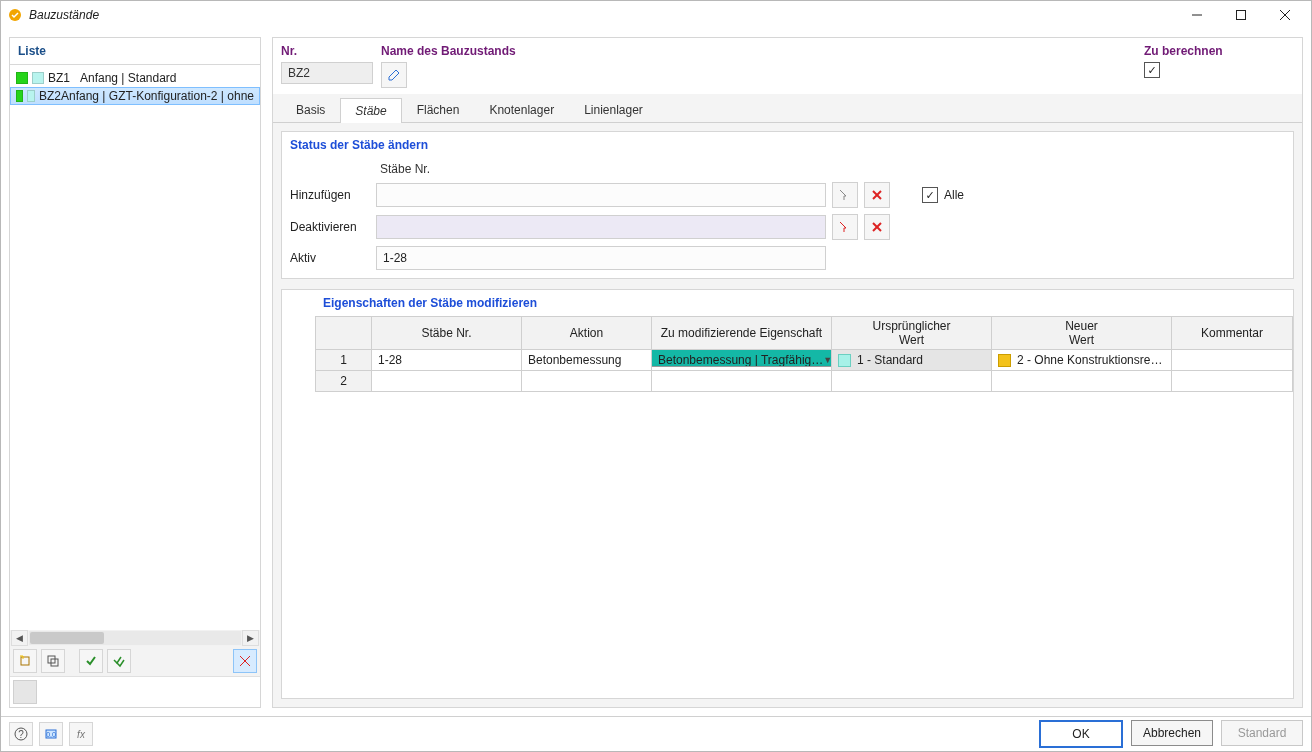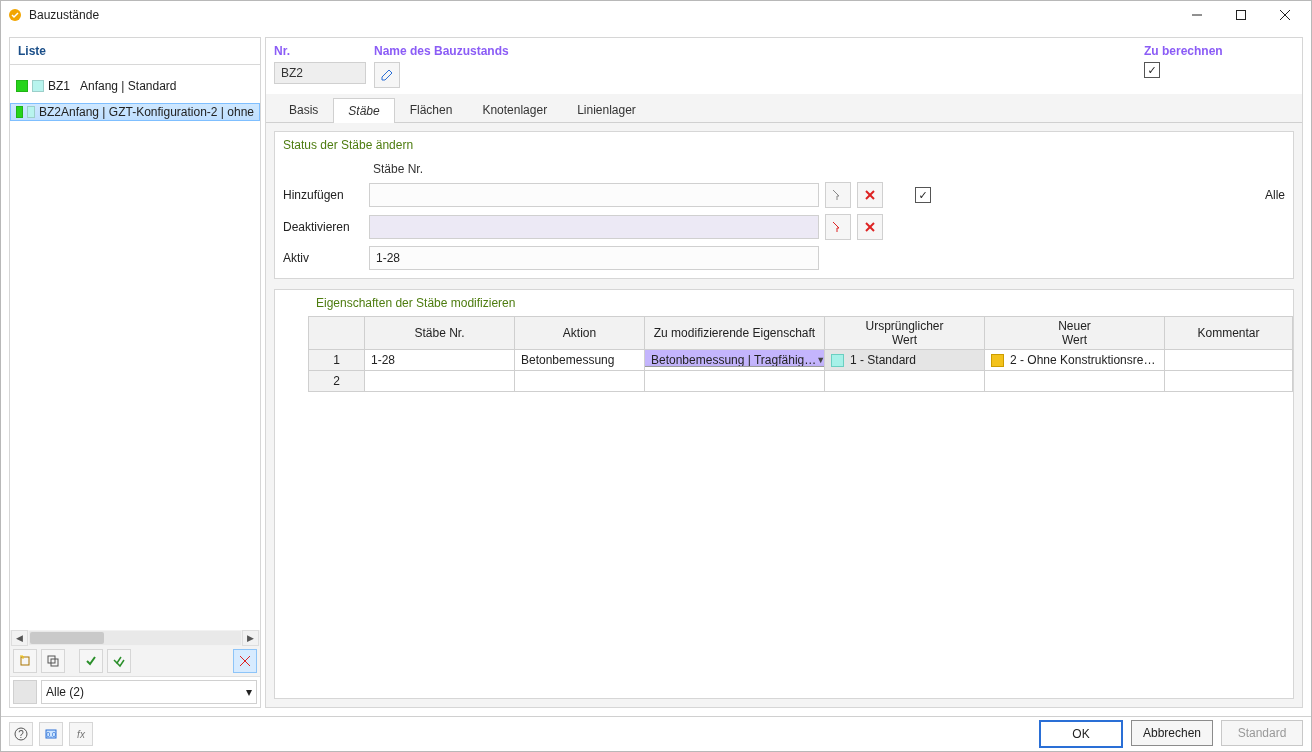--- a/index.html
+++ b/index.html
@@ -22,39 +22,39 @@
   height: 28px;
   display: flex; align-items: center;
   padding: 0 4px 0 6px;
   background: #fff;
 }
 .titlebar .icon {
   width: 16px; height: 16px;
   margin-right: 6px;
   display: inline-flex; align-items: center; justify-content: center;
 }
-.titlebar .title { flex: 0 0 auto; }
+.titlebar .title { flex: 0 0 auto; font-style: italic; }
 .titlebar .spacer { flex: 1; }
 .titlebar .winbtn {
   width: 44px; height: 28px;
   display: flex; align-items: center; justify-content: center;
   color: #222;
 }
 
 .client {
   flex: 1;
   display: flex;
   flex-direction: column;
   min-height: 0;
 }
 .topzone {
   flex: 1;
   display: flex;
   min-height: 0;
-  gap: 4px;
+  gap: 11px;
   padding: 8px;
   background: #fff;
 }
 
 
 .sidebar-panel {
   width: 252px;
   display: flex;
   flex-direction: column;
   border: 1px solid #d6d6d6;
@@ -71,21 +71,20 @@
   flex: 1;
   padding: 4px 0;
   overflow: hidden;
 }
 .tree-row {
   display: flex; align-items: center;
   height: 18px;
   padding: 0 6px 0 6px;
   white-space: nowrap;
   overflow: hidden;
-  margin-top: 8px;
 }
 .tree-row .swatch {
   width: 10px; height: 10px;
   margin-right: 4px;
   border: 1px solid rgba(0,0,0,0.15);
 }
 .tree-row .swatch.green { background: #26d41a; }
 .tree-row .swatch.cyan { background: #b8f4ee; }
 .tree-row .code { width: 32px; }
 .tree-row.selected {
@@ -166,21 +165,21 @@
   padding: 6px 8px 0 8px;
   background:#fff;
 }
 .block {
   background:#fff;
 }
 .block.nr { width: 92px; }
 .block.name { flex: 1; }
 .block.calc { width: 150px; }
 .block .lbl {
-  color:#8b5cf6; font-weight:600; padding: 0 0 4px 0;
+  color:#701a75; font-weight:600; padding: 0 0 4px 0;
 }
 .block .ctrl {
   display:flex; align-items:center; gap:4px;
   padding-bottom:6px;
 }
 .text-input {
   height: 22px;
   background:#eee;
   border:1px solid #d0d0d0;
   padding: 0 6px;
@@ -235,22 +234,22 @@
   gap:10px;
   background:#f4f4f4;
 }
 
 .section {
   background:#fff;
   border:1px solid #d6d6d6;
 }
 .section-title {
   padding:6px 8px;
-  color:#4d7c0f;
-  font-weight:400;
+  color:#1d4ed8;
+  font-weight:700;
 }
 .section-body {
   padding:4px 8px 8px 8px;
 }
 
 .status-grid {
   display:grid;
   grid-template-columns: 80px 450px 26px 26px 20px auto;
   row-gap:6px;
   column-gap:6px;
@@ -265,21 +264,21 @@
   display:flex;align-items:center;
 }
 .field-input.lavender { background:#ece9f5; }
 .small-icon-btn {
   width:24px;height:24px;
   border:1px solid #d0d0d0;
   background:#f6f6f6;
   display:flex;align-items:center;justify-content:center;
 }
 .small-icon-btn.red svg line { stroke:#d22; stroke-width:2; }
-.ck-lbl { display:flex; align-items:center; gap:6px;justify-content:space-between; }
+.ck-lbl { display:flex; align-items:center; gap:6px; }
 
 .mod-table {
   border-collapse:collapse;
   width:100%;
   table-layout:fixed;
   background:#fff;
 }
 .mod-table th, .mod-table td {
   border:1px solid #cfcfcf;
   padding:2px 6px;
@@ -291,21 +290,21 @@
 }
 .mod-table th {
   background:#f2f2f2;
   text-align:center;
   font-weight:normal;
 }
 .mod-table th.rowhdr, .mod-table td.rowhdr {
   width:48px; text-align:center; background:#f2f2f2;
 }
 .mod-table td.dropdown-cell {
-  background:#c4b5fd;
+  background:#14b8a6;
   position:relative;
 }
 .mod-table td.orig-cell { background:#e5e5e5; }
 .mod-select {
   display:flex; align-items:center; justify-content:space-between;
   width:100%;
 }
 .mod-select .arrow {
   font-size:9px; color:#444;
 }
@@ -442,24 +441,20 @@
           <span class="spacer-flex"></span>
           <div class="mini-btn selected red">
             <svg width="14" height="14">
                 <line x1="2" y1="2" x2="12" y2="12"></line>
                 <line x1="12" y1="2" x2="2" y2="12"></line>
               </svg>
           </div>
         </div>
         <div class="filter-row">
           <div class="filter-swatch"></div>
-          <div class="filter-select">
-            <span>Alle (2)</span>
-            <span>▾</span>
-          </div>
         </div>
       </div>
 
       <div class="mainzone">
 
         <div class="toprow">
           <div class="block nr">
             <div class="lbl">Nr.</div>
             <div class="ctrl">
               <div class="text-input">

